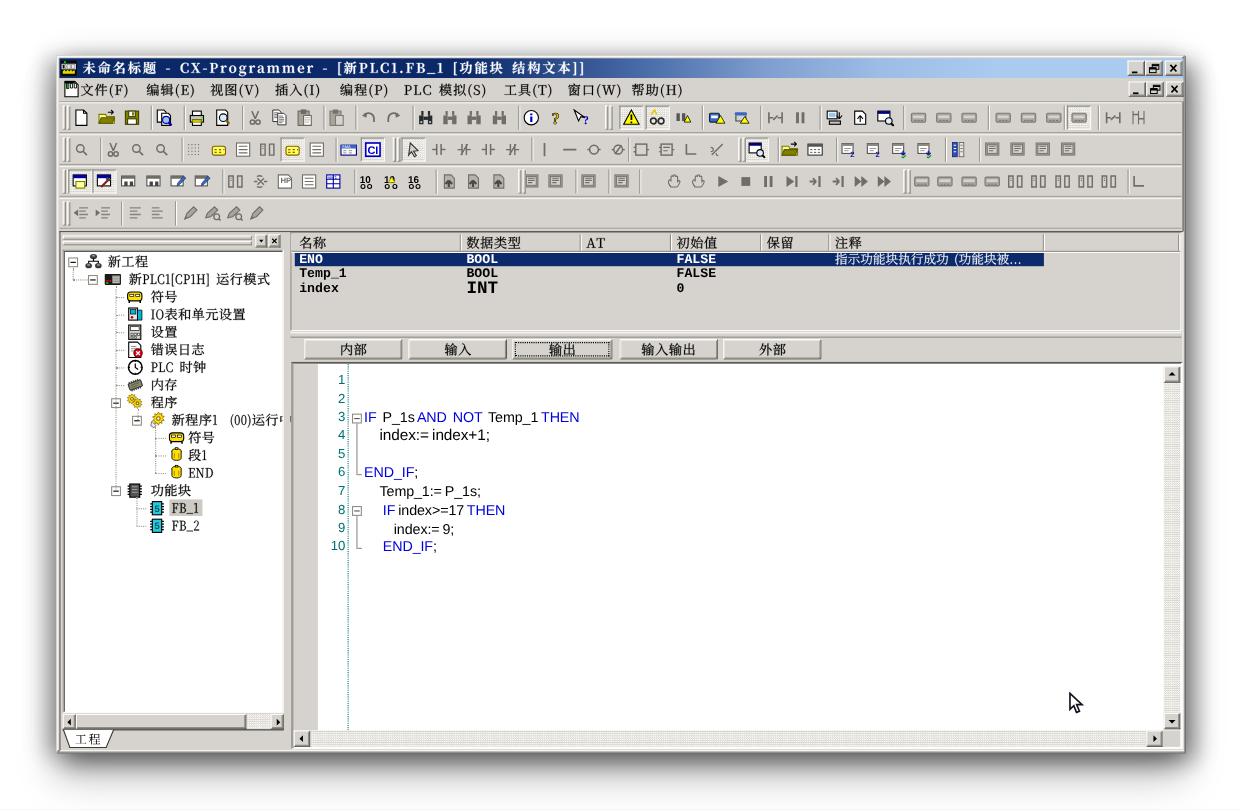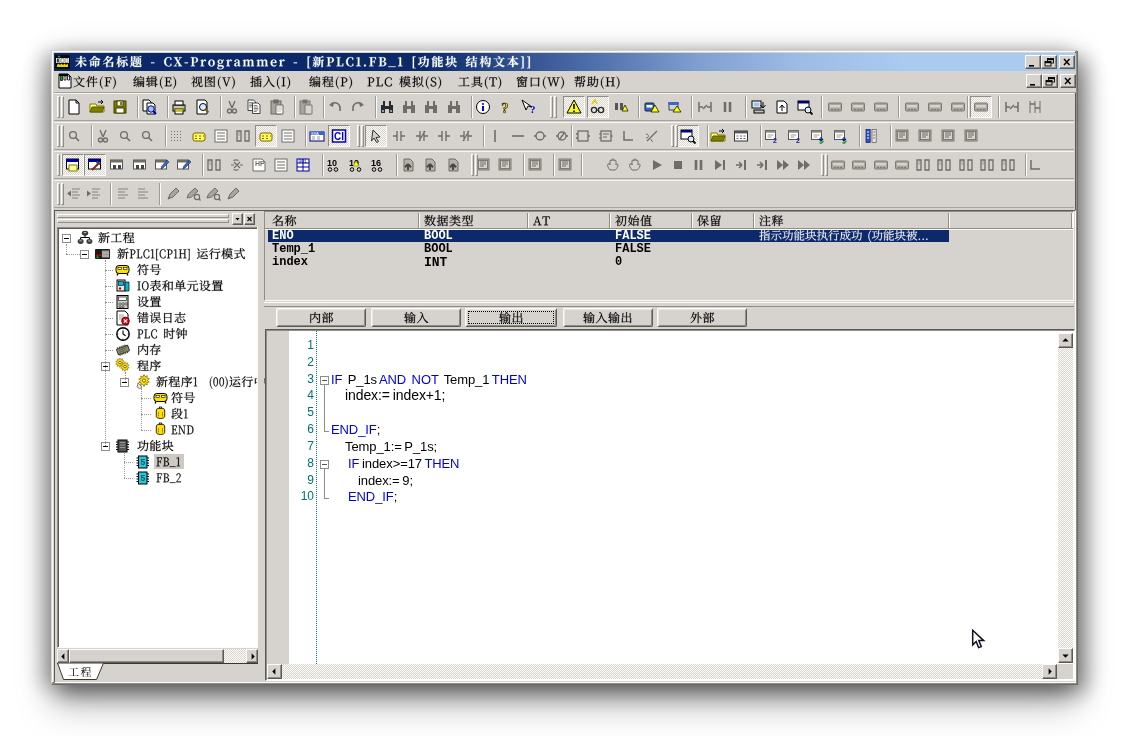--- a/index.html
+++ b/index.html
@@ -967,21 +967,21 @@
 <div class="a mono" style="left:219px;top:178px;font-size:12px;line-height:13px;color:#fff">ENO</div>
 <div class="a mono" style="left:371px;top:178px;font-size:12px;line-height:13px;color:#fff">BOOL</div>
 <div class="a mono" style="left:562px;top:178px;font-size:12px;line-height:13px;color:#fff">FALSE</div>
 <svg style="position:absolute;left:706px;top:175.3px" width="172" height="17" viewBox="0 -12.7 172 17">
         <path transform="translate(0,0)" d="M6 -1.9H9.5V-0.3H6ZM6 -2.2V-3.7H9.5V-2.2ZM5.2 -4.1V0.9H5.4C5.7 0.9 6 0.7 6 0.7V0.1H9.5V0.8H9.6C9.9 0.8 10.3 0.7 10.3 0.6V-3.6C10.5 -3.6 10.7 -3.7 10.8 -3.8L9.8 -4.5L9.4 -4.1H6L5.2 -4.4ZM9.5 -9.1C8.8 -8.5 7.3 -7.8 5.9 -7.3V-9.2C6.1 -9.2 6.2 -9.3 6.2 -9.5L5.2 -9.6V-6C5.2 -5.3 5.4 -5.2 6.5 -5.2H8.2C10.6 -5.2 11 -5.3 11 -5.7C11 -5.8 10.9 -5.9 10.6 -6L10.6 -7.1H10.5C10.3 -6.6 10.2 -6.2 10.1 -6C10.1 -5.9 10 -5.9 9.8 -5.9C9.6 -5.9 9 -5.9 8.3 -5.9H6.6C6 -5.9 5.9 -5.9 5.9 -6.1V-7C7.4 -7.3 9 -7.9 9.9 -8.4C10.2 -8.3 10.4 -8.3 10.5 -8.4ZM0.3 -3.6 0.7 -2.6C0.8 -2.7 0.9 -2.8 0.9 -2.9L2.2 -3.5V-0.3C2.2 -0.1 2.2 -0.1 2 -0.1C1.8 -0.1 0.8 -0.1 0.8 -0.1V0.1C1.2 0.1 1.5 0.2 1.6 0.3C1.8 0.4 1.8 0.6 1.9 0.9C2.9 0.8 3 0.4 3 -0.2V-3.9L4.8 -4.8L4.7 -5L3 -4.4V-6.7H4.5C4.7 -6.7 4.8 -6.7 4.8 -6.9C4.5 -7.2 3.9 -7.7 3.9 -7.7L3.4 -7H3V-9.2C3.2 -9.2 3.4 -9.3 3.4 -9.5L2.2 -9.6V-7H0.5L0.6 -6.7H2.2V-4.2C1.4 -3.9 0.7 -3.7 0.3 -3.6Z M13.3 -8.6 13.4 -8.2H21C21.2 -8.2 21.3 -8.3 21.3 -8.4C20.9 -8.8 20.3 -9.3 20.3 -9.3L19.7 -8.6ZM19.3 -4.2 19.2 -4.1C20.1 -3.2 21.3 -1.6 21.7 -0.5C22.6 0.2 23.1 -2 19.3 -4.2ZM14.4 -4.3C14 -3.1 13 -1.5 11.9 -0.4L12 -0.3C13.4 -1.2 14.5 -2.6 15.1 -3.7C15.4 -3.6 15.4 -3.7 15.5 -3.8ZM12 -5.8 12.1 -5.5H16.9V-0.3C16.9 -0.1 16.8 -0.1 16.6 -0.1C16.3 -0.1 15 -0.2 15 -0.2V0C15.6 0.1 15.9 0.2 16.1 0.3C16.3 0.4 16.3 0.7 16.4 0.9C17.5 0.8 17.6 0.3 17.6 -0.3V-5.5H22.2C22.4 -5.5 22.5 -5.5 22.5 -5.7C22.1 -6 21.4 -6.6 21.4 -6.6L20.8 -5.8Z M30.9 -9.4 29.7 -9.5C29.7 -8.6 29.7 -7.6 29.7 -6.8H27.5L27.6 -6.4H29.7C29.5 -3.5 28.9 -1.1 25.9 0.7L26 0.9C29.6 -0.9 30.3 -3.4 30.4 -6.4H32.8C32.7 -3.1 32.4 -0.7 32 -0.3C31.8 -0.1 31.7 -0.1 31.5 -0.1C31.2 -0.1 30.4 -0.2 29.9 -0.3L29.8 -0C30.3 0 30.8 0.2 31 0.3C31.2 0.4 31.2 0.6 31.2 0.9C31.8 0.9 32.2 0.7 32.5 0.3C33.1 -0.3 33.4 -2.7 33.5 -6.3C33.8 -6.4 33.9 -6.4 34 -6.5L33.1 -7.3L32.7 -6.8H30.5C30.5 -7.5 30.5 -8.3 30.5 -9.1C30.8 -9.1 30.9 -9.2 30.9 -9.4ZM27.4 -8.7 26.9 -8H23.6L23.7 -7.7H25.4V-2.6C24.5 -2.3 23.9 -2.1 23.4 -2L24 -1.1C24.1 -1.1 24.2 -1.2 24.2 -1.4C26.2 -2.2 27.6 -3 28.6 -3.5L28.5 -3.6L26.1 -2.8V-7.7H28C28.2 -7.7 28.3 -7.7 28.4 -7.8C28 -8.2 27.4 -8.7 27.4 -8.7Z M38.5 -8.4 38.4 -8.3C38.7 -8 39.1 -7.5 39.3 -7C38 -7 36.6 -6.9 35.7 -6.9C36.5 -7.5 37.4 -8.5 37.9 -9.1C38.2 -9.1 38.3 -9.2 38.4 -9.3L37.3 -9.8C36.9 -9 36 -7.6 35.3 -7C35.2 -7 35 -6.9 35 -6.9L35.4 -6C35.5 -6 35.5 -6.1 35.6 -6.2C37.1 -6.4 38.5 -6.6 39.4 -6.8C39.5 -6.6 39.6 -6.3 39.7 -6.1C40.4 -5.5 41 -7.3 38.5 -8.4ZM42 -4.2 40.9 -4.3V-0.1C40.9 0.5 41.1 0.7 42 0.7H43.2C45 0.7 45.4 0.6 45.4 0.2C45.4 0.1 45.3 -0 45 -0.1L45 -1.5H44.9C44.7 -0.9 44.6 -0.3 44.5 -0.1C44.5 -0.1 44.4 -0 44.3 -0C44.2 0 43.7 0 43.3 0H42.1C41.7 0 41.7 -0.1 41.7 -0.3V-1.7C42.8 -2.1 44 -2.6 44.7 -3.1C45 -3 45.2 -3 45.3 -3.1L44.3 -3.8C43.8 -3.2 42.7 -2.5 41.7 -2V-3.9C41.9 -4 42 -4.1 42 -4.2ZM42 -9.4 40.9 -9.5V-5.5C40.9 -4.9 41.1 -4.7 42 -4.7H43.2C44.9 -4.7 45.3 -4.8 45.3 -5.2C45.3 -5.3 45.2 -5.4 44.9 -5.5L44.9 -6.7H44.8C44.6 -6.2 44.5 -5.7 44.4 -5.5C44.4 -5.5 44.3 -5.4 44.2 -5.4C44.1 -5.4 43.7 -5.4 43.2 -5.4H42.1C41.7 -5.4 41.7 -5.5 41.7 -5.6V-7C42.7 -7.3 43.9 -7.8 44.6 -8.2C44.9 -8.1 45.1 -8.1 45.2 -8.2L44.2 -8.9C43.7 -8.4 42.6 -7.7 41.7 -7.3V-9.1C41.9 -9.1 42 -9.3 42 -9.4ZM36.5 0.6V-1.9H38.8V-0.3C38.8 -0.1 38.8 -0.1 38.6 -0.1C38.4 -0.1 37.6 -0.1 37.6 -0.1V0C38 0.1 38.2 0.2 38.3 0.3C38.5 0.4 38.5 0.6 38.5 0.9C39.5 0.8 39.6 0.4 39.6 -0.2V-4.9C39.8 -4.9 40 -5 40.1 -5.1L39.1 -5.8L38.7 -5.3H36.5L35.8 -5.7V0.9H35.9C36.2 0.9 36.5 0.7 36.5 0.6ZM38.8 -5V-3.8H36.5V-5ZM38.8 -2.3H36.5V-3.5H38.8Z M49.8 -7.1 49.3 -6.4H48.8V-9C49.1 -9 49.2 -9.1 49.2 -9.3L48 -9.4V-6.4H46.4L46.5 -6.1H48V-2C47.3 -1.8 46.7 -1.7 46.4 -1.7L46.8 -0.6C46.9 -0.7 47 -0.8 47.1 -0.9C48.7 -1.5 49.9 -2 50.8 -2.4L50.7 -2.6L48.8 -2.1V-6.1H50.4C50.6 -6.1 50.7 -6.1 50.7 -6.2C50.4 -6.6 49.8 -7.1 49.8 -7.1ZM56.3 -4.7 55.8 -4H55.5V-7.1C55.8 -7.2 55.9 -7.3 56 -7.3L55.1 -8.1L54.7 -7.6H53V-9.2C53.3 -9.2 53.4 -9.3 53.4 -9.5L52.3 -9.6V-7.6H50.2L50.3 -7.3H52.3V-5.9C52.3 -5.3 52.2 -4.6 52.1 -4H49.3L49.4 -3.7H52.1C51.7 -1.9 50.7 -0.3 48.3 0.7L48.4 0.9C51.2 -0.1 52.4 -1.7 52.8 -3.7H52.9C53.2 -2.2 54 -0.3 56.4 0.9C56.5 0.4 56.7 0.3 57.1 0.2L57.1 0.1C54.6 -0.9 53.5 -2.4 53.1 -3.7H56.9C57 -3.7 57.1 -3.7 57.2 -3.9C56.8 -4.2 56.3 -4.7 56.3 -4.7ZM52.9 -4C53 -4.6 53 -5.3 53 -5.9V-7.3H54.8V-4Z M65.1 -9.4 63.9 -9.5C63.9 -8.6 63.9 -7.7 63.8 -6.9H62.2L62.2 -6.8L62.3 -6.5H63.8C63.8 -5.8 63.7 -5 63.6 -4.3C63.2 -4.5 62.8 -4.6 62.4 -4.8L62.3 -4.7C62.7 -4.4 63.1 -4.1 63.5 -3.8C63.1 -1.9 62.4 -0.3 60.9 0.7L61.1 0.9C62.8 -0.1 63.6 -1.5 64.1 -3.2C64.6 -2.8 65 -2.3 65.1 -1.9C65.9 -1.4 66.2 -2.7 64.3 -3.9C64.4 -4.8 64.5 -5.6 64.6 -6.5H66.2C66.1 -3.6 66.2 -0.5 67.5 0.5C67.8 0.8 68.2 1 68.5 0.8C68.6 0.6 68.5 0.4 68.3 0.1L68.5 -1.5L68.3 -1.5C68.2 -1.1 68.1 -0.7 68 -0.4C67.9 -0.2 67.9 -0.2 67.8 -0.3C66.9 -1.1 66.8 -4.3 66.9 -6.4C67.2 -6.4 67.3 -6.5 67.4 -6.6L66.5 -7.3L66.1 -6.9H64.6C64.6 -7.6 64.7 -8.3 64.7 -9.1C65 -9.1 65.1 -9.2 65.1 -9.4ZM61.3 -7.6 60.9 -7H60.4V-9.2C60.7 -9.2 60.8 -9.3 60.8 -9.5L59.7 -9.6V-7H58L58.1 -6.7H59.7V-4.3C59 -4 58.4 -3.8 58 -3.7L58.5 -2.8C58.6 -2.8 58.7 -2.9 58.7 -3.1L59.7 -3.6V-0.2C59.7 -0.1 59.7 -0 59.5 -0C59.3 -0 58.5 -0.1 58.5 -0.1V0.1C58.8 0.1 59.1 0.2 59.2 0.4C59.3 0.5 59.4 0.7 59.4 0.9C60.3 0.8 60.4 0.4 60.4 -0.2V-4L62.1 -5L62.1 -5.2L60.4 -4.6V-6.7H61.9C62 -6.7 62.1 -6.7 62.2 -6.8C61.9 -7.2 61.3 -7.6 61.3 -7.6Z M72.3 -9.6C71.8 -8.7 70.6 -7.3 69.6 -6.4L69.7 -6.3C71 -7 72.2 -8.1 72.9 -8.9C73.2 -8.9 73.3 -8.9 73.4 -9ZM74 -8.6 74 -8.2H79.3C79.5 -8.2 79.6 -8.3 79.6 -8.4C79.3 -8.8 78.6 -9.2 78.6 -9.2L78.1 -8.6ZM72.4 -7.2C71.8 -6 70.6 -4.3 69.3 -3.2L69.5 -3C70.1 -3.4 70.7 -4 71.3 -4.5V0.9H71.4C71.7 0.9 72 0.7 72.1 0.7V-4.9C72.2 -5 72.4 -5 72.4 -5.1L72 -5.3C72.4 -5.7 72.8 -6.1 73 -6.5C73.3 -6.5 73.4 -6.5 73.5 -6.6ZM73.3 -5.9 73.4 -5.6H77.2V-0.3C77.2 -0.2 77.1 -0.1 76.8 -0.1C76.5 -0.1 74.9 -0.2 74.9 -0.2V-0C75.6 0.1 76 0.2 76.2 0.3C76.4 0.4 76.5 0.6 76.5 0.9C77.8 0.7 77.9 0.3 77.9 -0.3V-5.6H79.8C80 -5.6 80.1 -5.7 80.1 -5.8C79.8 -6.1 79.2 -6.6 79.2 -6.6L78.6 -5.9Z M88.2 -9.4 88.1 -9.2C88.6 -9 89.3 -8.4 89.6 -8C90.4 -7.6 90.6 -9.2 88.2 -9.4ZM82.1 -7.3V-4.8C82.1 -2.9 82 -0.9 80.9 0.8L81 1C82.7 -0.7 82.9 -3 82.9 -4.8H85C84.9 -2.8 84.8 -1.8 84.6 -1.6C84.5 -1.5 84.4 -1.5 84.2 -1.5C84 -1.5 83.4 -1.5 83.1 -1.6V-1.4C83.4 -1.3 83.8 -1.2 83.9 -1.1C84 -1 84 -0.8 84 -0.6C84.4 -0.6 84.8 -0.7 85 -0.9C85.4 -1.3 85.6 -2.4 85.7 -4.7C85.9 -4.7 86.1 -4.8 86.1 -4.9L85.3 -5.5L84.9 -5.1H82.9V-7H86.7C86.8 -5.1 87.2 -3.5 87.9 -2.1C87 -1 86 -0 84.6 0.7L84.7 0.8C86.2 0.3 87.3 -0.6 88.2 -1.6C88.6 -0.8 89.2 -0.2 90 0.3C90.5 0.7 91.2 1 91.5 0.6C91.6 0.5 91.6 0.3 91.2 -0.1L91.4 -1.8L91.2 -1.8C91.1 -1.3 90.9 -0.8 90.7 -0.5C90.6 -0.3 90.6 -0.3 90.3 -0.4C89.6 -0.8 89.1 -1.4 88.7 -2.1C89.4 -3.2 90 -4.3 90.3 -5.3C90.6 -5.3 90.7 -5.4 90.8 -5.6L89.6 -5.9C89.3 -4.9 88.9 -3.8 88.3 -2.8C87.8 -4 87.5 -5.5 87.4 -7H91.2C91.4 -7 91.5 -7 91.5 -7.2C91.1 -7.5 90.5 -8 90.5 -8L89.9 -7.3H87.4C87.3 -7.9 87.3 -8.5 87.3 -9.2C87.6 -9.2 87.7 -9.3 87.7 -9.5L86.5 -9.6C86.5 -8.8 86.6 -8.1 86.6 -7.3H83L82.1 -7.7Z M99.9 -9.4 98.7 -9.5C98.7 -8.6 98.7 -7.6 98.7 -6.8H96.5L96.6 -6.4H98.7C98.5 -3.5 97.9 -1.1 94.9 0.7L95 0.9C98.6 -0.9 99.3 -3.4 99.4 -6.4H101.8C101.7 -3.1 101.4 -0.7 101 -0.3C100.8 -0.1 100.7 -0.1 100.5 -0.1C100.2 -0.1 99.4 -0.2 98.9 -0.3L98.8 -0C99.3 0 99.8 0.2 100 0.3C100.2 0.4 100.2 0.6 100.2 0.9C100.8 0.9 101.2 0.7 101.5 0.3C102.1 -0.3 102.4 -2.7 102.5 -6.3C102.8 -6.4 102.9 -6.4 103 -6.5L102.1 -7.3L101.7 -6.8H99.5C99.5 -7.5 99.5 -8.3 99.5 -9.1C99.8 -9.1 99.9 -9.2 99.9 -9.4ZM96.4 -8.7 95.9 -8H92.6L92.7 -7.7H94.4V-2.6C93.5 -2.3 92.9 -2.1 92.4 -2L93 -1.1C93.1 -1.1 93.2 -1.2 93.2 -1.4C95.2 -2.2 96.6 -3 97.6 -3.5L97.5 -3.6L95.1 -2.8V-7.7H97C97.2 -7.7 97.3 -7.7 97.4 -7.8C97 -8.2 96.4 -8.7 96.4 -8.7Z M110.2 -3.5C110.2 -5.6 110.6 -7.1 112.2 -9.2L111.9 -9.4C110.2 -7.6 109.4 -5.8 109.4 -3.5C109.4 -1.2 110.2 0.7 111.9 2.5L112.2 2.3C110.6 0.2 110.2 -1.3 110.2 -3.5Z M120.4 -9.4 119.2 -9.5C119.2 -8.6 119.2 -7.6 119.2 -6.8H117L117.1 -6.4H119.2C119 -3.5 118.4 -1.1 115.4 0.7L115.5 0.9C119.1 -0.9 119.8 -3.4 119.9 -6.4H122.3C122.2 -3.1 121.9 -0.7 121.5 -0.3C121.3 -0.1 121.2 -0.1 121 -0.1C120.7 -0.1 119.9 -0.2 119.4 -0.3L119.3 -0C119.8 0 120.3 0.2 120.5 0.3C120.7 0.4 120.7 0.6 120.7 0.9C121.3 0.9 121.7 0.7 122 0.3C122.6 -0.3 122.9 -2.7 123 -6.3C123.3 -6.4 123.4 -6.4 123.5 -6.5L122.6 -7.3L122.2 -6.8H120C120 -7.5 120 -8.3 120 -9.1C120.3 -9.1 120.4 -9.2 120.4 -9.4ZM116.9 -8.7 116.4 -8H113.1L113.2 -7.7H114.9V-2.6C114 -2.3 113.4 -2.1 112.9 -2L113.5 -1.1C113.6 -1.1 113.7 -1.2 113.7 -1.4C115.7 -2.2 117.1 -3 118.1 -3.5L118 -3.6L115.6 -2.8V-7.7H117.5C117.7 -7.7 117.8 -7.7 117.9 -7.8C117.5 -8.2 116.9 -8.7 116.9 -8.7Z M128 -8.4 127.9 -8.3C128.2 -8 128.6 -7.5 128.8 -7C127.5 -7 126.1 -6.9 125.2 -6.9C126 -7.5 126.9 -8.5 127.4 -9.1C127.7 -9.1 127.8 -9.2 127.9 -9.3L126.8 -9.8C126.4 -9 125.5 -7.6 124.8 -7C124.7 -7 124.5 -6.9 124.5 -6.9L124.9 -6C125 -6 125 -6.1 125.1 -6.2C126.6 -6.4 128 -6.6 128.9 -6.8C129 -6.6 129.1 -6.3 129.2 -6.1C129.9 -5.5 130.5 -7.3 128 -8.4ZM131.5 -4.2 130.4 -4.3V-0.1C130.4 0.5 130.6 0.7 131.5 0.7H132.7C134.5 0.7 134.9 0.6 134.9 0.2C134.9 0.1 134.8 -0 134.5 -0.1L134.5 -1.5H134.4C134.2 -0.9 134.1 -0.3 134 -0.1C134 -0.1 133.9 -0 133.8 -0C133.7 0 133.2 0 132.8 0H131.6C131.2 0 131.2 -0.1 131.2 -0.3V-1.7C132.3 -2.1 133.5 -2.6 134.2 -3.1C134.5 -3 134.7 -3 134.8 -3.1L133.8 -3.8C133.3 -3.2 132.2 -2.5 131.2 -2V-3.9C131.4 -4 131.5 -4.1 131.5 -4.2ZM131.5 -9.4 130.4 -9.5V-5.5C130.4 -4.9 130.6 -4.7 131.5 -4.7H132.7C134.4 -4.7 134.8 -4.8 134.8 -5.2C134.8 -5.3 134.7 -5.4 134.4 -5.5L134.4 -6.7H134.3C134.1 -6.2 134 -5.7 133.9 -5.5C133.9 -5.5 133.8 -5.4 133.7 -5.4C133.6 -5.4 133.2 -5.4 132.7 -5.4H131.6C131.2 -5.4 131.2 -5.5 131.2 -5.6V-7C132.2 -7.3 133.4 -7.8 134.1 -8.2C134.4 -8.1 134.6 -8.1 134.7 -8.2L133.7 -8.9C133.2 -8.4 132.1 -7.7 131.2 -7.3V-9.1C131.4 -9.1 131.5 -9.3 131.5 -9.4ZM126 0.6V-1.9H128.3V-0.3C128.3 -0.1 128.3 -0.1 128.1 -0.1C127.9 -0.1 127.1 -0.1 127.1 -0.1V0C127.5 0.1 127.7 0.2 127.8 0.3C128 0.4 128 0.6 128 0.9C129 0.8 129.1 0.4 129.1 -0.2V-4.9C129.3 -4.9 129.5 -5 129.6 -5.1L128.6 -5.8L128.2 -5.3H126L125.3 -5.7V0.9H125.4C125.7 0.9 126 0.7 126 0.6ZM128.3 -5V-3.8H126V-5ZM128.3 -2.3H126V-3.5H128.3Z M139.3 -7.1 138.8 -6.4H138.3V-9C138.6 -9 138.7 -9.1 138.7 -9.3L137.5 -9.4V-6.4H135.9L136 -6.1H137.5V-2C136.8 -1.8 136.2 -1.7 135.9 -1.7L136.3 -0.6C136.4 -0.7 136.5 -0.8 136.6 -0.9C138.2 -1.5 139.4 -2 140.3 -2.4L140.2 -2.6L138.3 -2.1V-6.1H139.9C140.1 -6.1 140.2 -6.1 140.2 -6.2C139.9 -6.6 139.3 -7.1 139.3 -7.1ZM145.8 -4.7 145.3 -4H145V-7.1C145.3 -7.2 145.4 -7.3 145.5 -7.3L144.6 -8.1L144.2 -7.6H142.5V-9.2C142.8 -9.2 142.9 -9.3 142.9 -9.5L141.8 -9.6V-7.6H139.7L139.8 -7.3H141.8V-5.9C141.8 -5.3 141.7 -4.6 141.6 -4H138.8L138.9 -3.7H141.6C141.2 -1.9 140.2 -0.3 137.8 0.7L137.9 0.9C140.7 -0.1 141.9 -1.7 142.3 -3.7H142.4C142.7 -2.2 143.5 -0.3 145.9 0.9C146 0.4 146.2 0.3 146.6 0.2L146.6 0.1C144.1 -0.9 143 -2.4 142.6 -3.7H146.4C146.5 -3.7 146.6 -3.7 146.7 -3.9C146.3 -4.2 145.8 -4.7 145.8 -4.7ZM142.4 -4C142.5 -4.6 142.5 -5.3 142.5 -5.9V-7.3H144.3V-4Z M148.7 -9.7 148.6 -9.6C149 -9.1 149.4 -8.4 149.6 -7.8C150.3 -7.2 150.9 -8.7 148.7 -9.7ZM152.1 -7.9V-5.4C152.1 -3.3 151.9 -1.1 150.3 0.7L150.4 0.9C152.4 -0.8 152.8 -3 152.8 -4.9H153.3C153.6 -3.6 154 -2.5 154.6 -1.6C153.8 -0.6 152.6 0.2 151.2 0.7L151.3 0.9C152.9 0.4 154 -0.3 155 -1.1C155.6 -0.3 156.5 0.3 157.5 0.8C157.6 0.4 157.9 0.2 158.2 0.2L158.2 0.1C157.1 -0.3 156.2 -0.8 155.4 -1.6C156.2 -2.5 156.8 -3.6 157.2 -4.8C157.4 -4.8 157.6 -4.8 157.6 -4.9L156.8 -5.7L156.3 -5.2H155.2V-7.4H156.9C156.8 -7 156.7 -6.3 156.5 -5.9L156.7 -5.9C157 -6.2 157.5 -6.9 157.7 -7.3C157.9 -7.3 158.1 -7.4 158.2 -7.4L157.3 -8.2L156.9 -7.8H155.2V-9.2C155.5 -9.2 155.6 -9.3 155.6 -9.5L154.4 -9.6V-7.8H152.9L152.1 -8.2ZM155 -2C154.3 -2.8 153.9 -3.8 153.6 -4.9H156.4C156.1 -3.8 155.6 -2.9 155 -2ZM154.4 -5.2H152.8V-5.5V-7.4H154.4ZM149.8 0.6V-4.3C150.3 -3.9 150.8 -3.3 151 -2.8C151.6 -2.4 152 -3.4 150.6 -4.2C150.9 -4.5 151.2 -4.8 151.4 -5.1C151.6 -5 151.8 -5.1 151.9 -5.2L151 -5.7C150.8 -5.2 150.6 -4.7 150.3 -4.4C150.2 -4.5 150 -4.5 149.8 -4.6V-4.8C150.4 -5.5 150.8 -6.2 151.1 -6.9C151.4 -6.9 151.5 -6.9 151.6 -7L150.8 -7.8L150.3 -7.3H147.6L147.7 -7H150.3C149.7 -5.5 148.6 -3.9 147.3 -2.8L147.5 -2.7C148.1 -3 148.6 -3.5 149.1 -4V0.9H149.2C149.6 0.9 149.8 0.7 149.8 0.6Z M160.4 0.2C160.8 0.2 161.1 -0.2 161.1 -0.5C161.1 -0.9 160.8 -1.2 160.4 -1.2C160 -1.2 159.7 -0.9 159.7 -0.5C159.7 -0.2 160 0.2 160.4 0.2Z M164.2 0.2C164.6 0.2 164.9 -0.2 164.9 -0.5C164.9 -0.9 164.6 -1.2 164.2 -1.2C163.8 -1.2 163.5 -0.9 163.5 -0.5C163.5 -0.2 163.8 0.2 164.2 0.2Z M167.9 0.2C168.3 0.2 168.6 -0.2 168.6 -0.5C168.6 -0.9 168.3 -1.2 167.9 -1.2C167.5 -1.2 167.2 -0.9 167.2 -0.5C167.2 -0.2 167.5 0.2 167.9 0.2Z" fill="#fff" stroke="#fff" stroke-width="0.22"></path>
       </svg>
 <div class="a mono" style="left:219px;top:191px;font-size:12px;line-height:13px;color:#000">Temp_1</div>
 <div class="a mono" style="left:371px;top:191px;font-size:12px;line-height:13px;color:#000">BOOL</div>
 <div class="a mono" style="left:562px;top:191px;font-size:12px;line-height:13px;color:#000">FALSE</div>
 <div class="a mono" style="left:219px;top:204px;font-size:12px;line-height:13px;color:#000">index</div>
-<div class="a mono" style="left:371px;top:204px;font-size:13px;line-height:13px;color:#000">INT</div>
+<div class="a mono" style="left:371px;top:204px;font-size:16px;line-height:13px;color:#000">INT</div>
 <div class="a mono" style="left:562px;top:204px;font-size:12px;line-height:13px;color:#000">0</div>
 <div class="a" style="left:211px;top:250px;width:810px;height:5px;background:#d6d3ce;border-top:1px solid #fcfbfa;border-bottom:1px solid #8f8d86"></div>
 <div class="a" style="left:223px;top:256px;width:90px;height:19px;background:#d6d3ce;border:1px solid;border-color:#fcfbfa #5c5a55 #5c5a55 #fcfbfa;border-radius:2px;box-shadow:inset 1px 1px 0 #e8e6e1,inset -1px -1px 0 #8f8d86"></div>
 <svg style="position:absolute;left:255.5px;top:256.8px" width="28" height="18" viewBox="0 -13.2 28 18">
         <path transform="translate(0,0)" d="M5.7 -10C5.6 -9.3 5.6 -8.6 5.6 -7.9H2.2L1.4 -8.3V0.9H1.5C1.8 0.9 2.1 0.7 2.1 0.6V-7.5H5.5C5.3 -5.4 4.7 -3.8 2.6 -2.4L2.7 -2.2C4.6 -3.1 5.5 -4.3 6 -5.7C6.9 -4.8 8 -3.6 8.3 -2.5C9.3 -1.9 9.8 -4.1 6 -5.9C6.2 -6.4 6.3 -7 6.3 -7.5H10V-0.4C10 -0.2 9.9 -0.1 9.6 -0.1C9.3 -0.1 7.9 -0.2 7.9 -0.2V-0C8.5 0.1 8.9 0.2 9.1 0.3C9.3 0.4 9.3 0.7 9.4 0.9C10.6 0.8 10.8 0.4 10.8 -0.3V-7.4C11 -7.4 11.2 -7.5 11.3 -7.6L10.3 -8.4L9.8 -7.9H6.4C6.4 -8.4 6.4 -9 6.4 -9.6C6.7 -9.6 6.8 -9.8 6.9 -9.9Z M15.3 -10.1 15.2 -10C15.5 -9.6 15.9 -9 16 -8.4C16.7 -7.8 17.4 -9.4 15.3 -10.1ZM18.4 -8.9 17.8 -8.3H13.3L13.4 -7.9H19C19.2 -7.9 19.3 -8 19.3 -8.1C19 -8.5 18.4 -8.9 18.4 -8.9ZM14.3 -7.6 14.1 -7.5C14.4 -6.9 14.8 -6.1 14.8 -5.4C15.5 -4.8 16.3 -6.3 14.3 -7.6ZM18.7 -5.8 18.2 -5.2H17C17.5 -5.8 18 -6.5 18.3 -7C18.5 -7 18.7 -7.1 18.7 -7.2L17.5 -7.7C17.4 -7.1 17 -6 16.8 -5.2H13.1L13.2 -4.8H19.4C19.5 -4.8 19.7 -4.9 19.7 -5C19.3 -5.4 18.7 -5.8 18.7 -5.8ZM14.9 -0.6V-3.2H17.7V-0.6ZM14.1 -3.9V0.8H14.2C14.6 0.8 14.9 0.6 14.9 0.6V-0.2H17.7V0.6H17.8C18.2 0.6 18.4 0.4 18.4 0.3V-3.2C18.7 -3.2 18.8 -3.3 18.9 -3.4L18 -4L17.6 -3.6H15ZM20 -9.6V0.9H20.1C20.5 0.9 20.8 0.7 20.8 0.7V-8.8H22.7C22.4 -7.7 21.9 -6.2 21.5 -5.4C22.6 -4.4 23 -3.5 23 -2.5C23 -2 22.9 -1.8 22.7 -1.6C22.5 -1.6 22.5 -1.6 22.3 -1.6C22.1 -1.6 21.5 -1.6 21.2 -1.6V-1.4C21.5 -1.3 21.8 -1.3 21.9 -1.2C22 -1.1 22.1 -0.8 22.1 -0.6C23.4 -0.6 23.8 -1.2 23.8 -2.4C23.8 -3.4 23.3 -4.5 21.8 -5.5C22.4 -6.2 23.2 -7.8 23.6 -8.6C23.9 -8.6 24.1 -8.6 24.2 -8.7L23.2 -9.6L22.7 -9.1H20.9Z" fill="#000" stroke="#000" stroke-width="0.22"></path>
       </svg>
 <div class="a" style="left:318px;top:256px;width:90px;height:19px;background:#d6d3ce;border:1px solid;border-color:#fcfbfa #5c5a55 #5c5a55 #fcfbfa;border-radius:2px;box-shadow:inset 1px 1px 0 #e8e6e1,inset -1px -1px 0 #8f8d86"></div>
 <svg style="position:absolute;left:350.5px;top:256.8px" width="28" height="18" viewBox="0 -13.2 28 18">
         <path transform="translate(0,0)" d="M11.2 -5.6 10.1 -5.7V-0.1C10.1 0 10 0.1 9.8 0.1C9.6 0.1 8.6 0 8.6 0V0.2C9 0.2 9.3 0.3 9.5 0.5C9.6 0.6 9.7 0.8 9.7 1C10.7 0.9 10.8 0.5 10.8 -0.1V-5.3C11.1 -5.3 11.2 -5.4 11.2 -5.6ZM8.6 -7.4 8.1 -6.8H5.9L6 -6.4H9.2C9.3 -6.4 9.4 -6.5 9.5 -6.6C9.1 -7 8.6 -7.4 8.6 -7.4ZM9.5 -5.2 8.5 -5.3V-0.9H8.6C8.8 -0.9 9.1 -1 9.1 -1.1V-4.9C9.4 -4.9 9.5 -5 9.5 -5.2ZM3.2 -9.7 2.1 -10C2 -9.5 1.8 -8.7 1.6 -7.9H0.5L0.6 -7.6H1.5C1.3 -6.6 1 -5.6 0.8 -4.9C0.6 -4.8 0.4 -4.8 0.3 -4.7L1.1 -4L1.5 -4.4H2.3V-2.3C1.5 -2.1 0.9 -1.9 0.5 -1.8L1.1 -0.8C1.2 -0.9 1.3 -1 1.3 -1.1L2.3 -1.6V1H2.4C2.8 1 3.1 0.8 3.1 0.7V-2C3.6 -2.3 4.1 -2.5 4.5 -2.7L4.5 -2.9L3.1 -2.5V-4.4H4.3C4.5 -4.4 4.6 -4.5 4.6 -4.6C4.3 -4.9 3.8 -5.3 3.8 -5.3L3.3 -4.8H3.1V-6.4C3.3 -6.4 3.4 -6.5 3.5 -6.7L2.4 -6.8V-4.8H1.5C1.8 -5.6 2 -6.6 2.3 -7.6H4.6C4.8 -7.6 4.9 -7.6 4.9 -7.8C4.5 -8.1 3.9 -8.5 3.9 -8.5L3.4 -7.9H2.4C2.5 -8.5 2.6 -9 2.7 -9.5C3 -9.4 3.1 -9.5 3.2 -9.7ZM8.4 -9.6 7.3 -10.2C6.5 -8.4 5.1 -6.9 3.9 -6L4.1 -5.8C5.4 -6.5 6.8 -7.7 7.8 -9.2C8.5 -7.9 9.7 -6.7 11 -6.1C11.1 -6.3 11.3 -6.5 11.6 -6.6L11.6 -6.8C10.3 -7.3 8.7 -8.3 8 -9.4C8.2 -9.4 8.3 -9.5 8.4 -9.6ZM5.4 -2.1V-3.4H7V-2.1ZM5.4 0.7V-1.7H7V-0.2C7 -0.1 7 -0 6.8 -0C6.6 -0 6 -0.1 6 -0.1V0.1C6.3 0.2 6.5 0.3 6.6 0.4C6.7 0.5 6.8 0.7 6.8 0.9C7.6 0.8 7.7 0.4 7.7 -0.1V-4.9C7.9 -5 8.1 -5.1 8.1 -5.1L7.2 -5.8L6.9 -5.4H5.5L4.8 -5.7V0.9H4.9C5.2 0.9 5.4 0.8 5.4 0.7ZM5.4 -3.8V-5H7V-3.8Z M18.1 -8.4 18.2 -8.1C17.5 -4.2 15.5 -1.1 12.9 0.8L13.1 1C15.8 -0.7 17.7 -3.3 18.6 -6.1C19.4 -3 21 -0.4 23.2 0.9C23.3 0.6 23.7 0.3 24.2 0.3L24.2 0.1C21.2 -1.3 19.2 -4.6 18.6 -8.4C18.5 -9 17.6 -9.6 16.6 -10.1C16.5 -9.9 16.3 -9.5 16.2 -9.4C17 -9.1 18.1 -8.7 18.1 -8.4Z" fill="#000" stroke="#000" stroke-width="0.22"></path>
       </svg>

